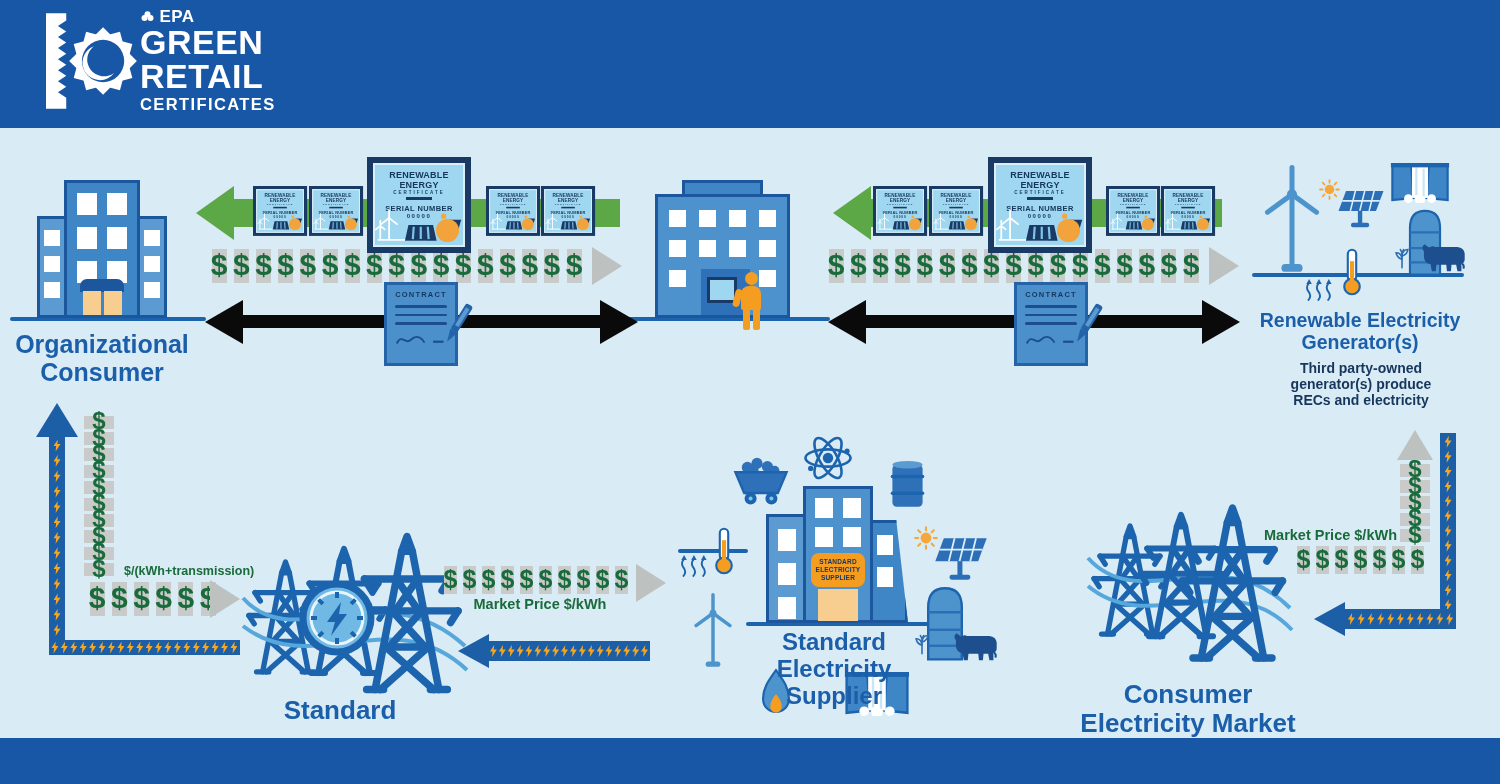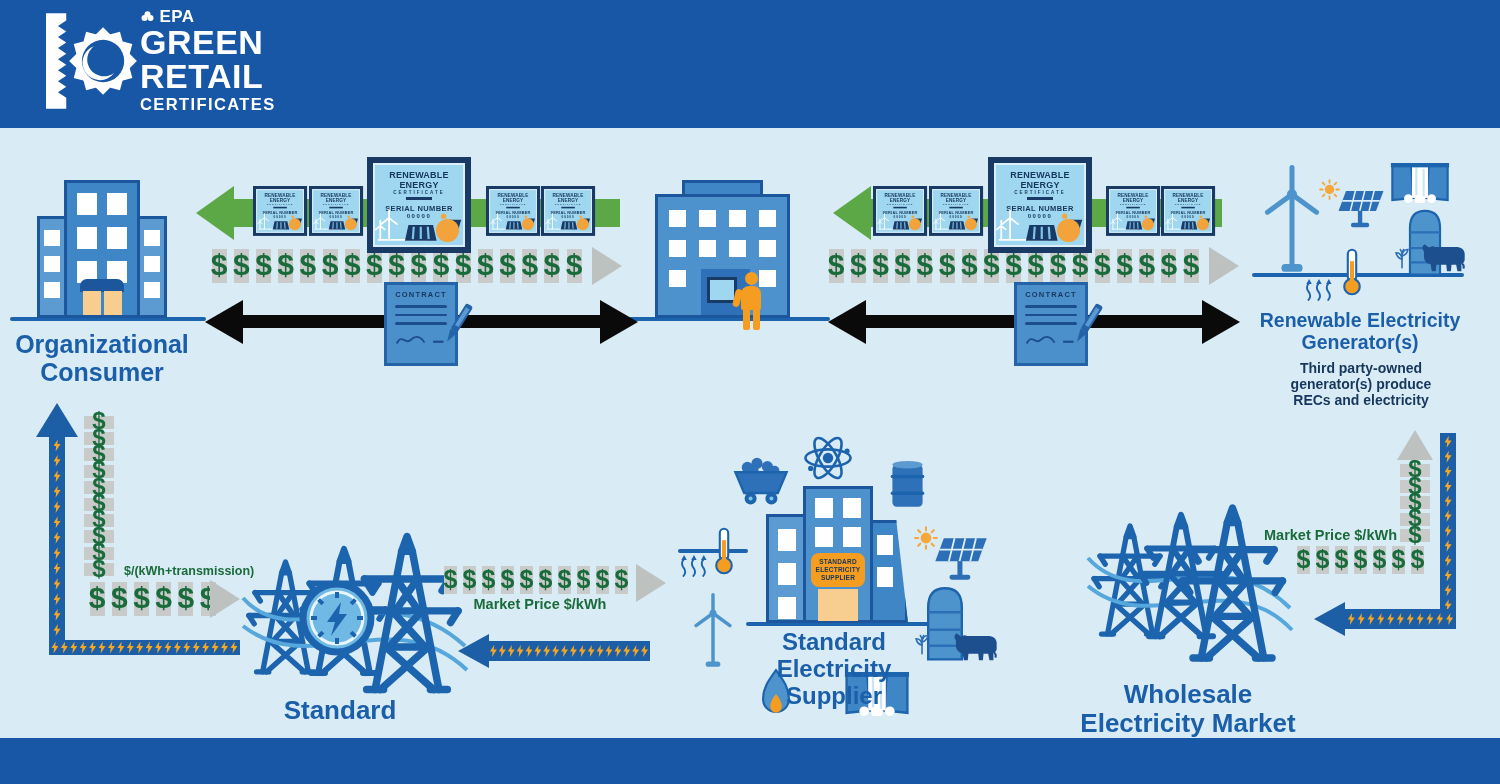--- a/index.html
+++ b/index.html
@@ -989,21 +989,21 @@
 
   <svg class="abs" style="left:1080px;top:498px" width="215" height="180" viewBox="0 0 215 180">
     <use href="#pylon" x="0" y="22" width="100" height="120"></use>
     <g stroke="#56A7DB" stroke-width="4" fill="none">
       <path d="M8 60 C 60 118, 140 40, 210 110"></path>
       <path d="M8 88 C 70 140, 150 66, 212 132"></path>
     </g>
     <use href="#pylon" x="45" y="10" width="112" height="135"></use>
     <use href="#pylon" x="90" y="0" width="125" height="170"></use>
   </svg>
-  <div class="abs lbl" style="left:1072px;top:680px;width:232px;font-size:26px">Wholesale Electricity Market</div>
+  <div class="abs lbl" style="left:1072px;top:680px;width:232px;font-size:26px">Consumer Electricity Market</div>
 
   <div class="abs price" style="left:1257px;top:528px;width:140px;text-align:right;font-size:14.5px">Market Price $/kWh</div>
   <div class="abs money-h small" style="left:1294px;top:546px">
       <span class="bill">
         <span class="d">$</span>
       </span>
       <span class="bill">
         <span class="d">$</span>
       </span>
       <span class="bill">

